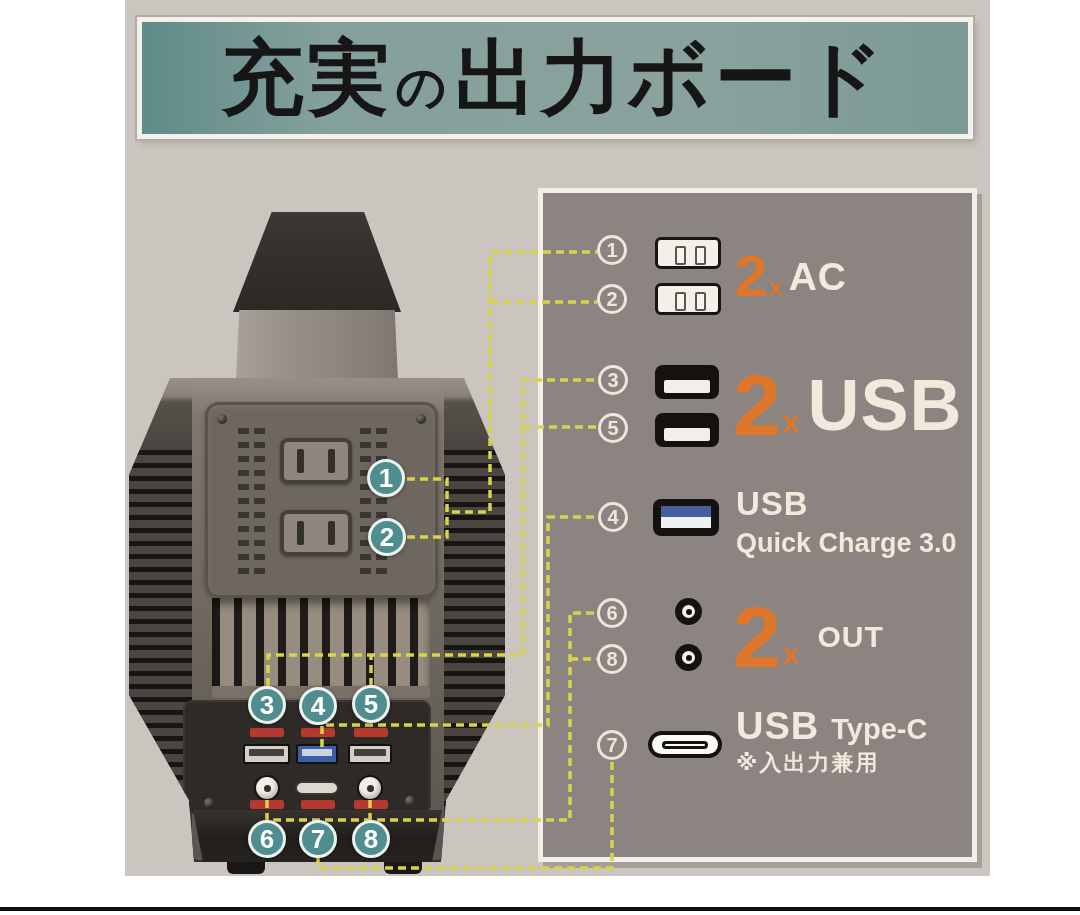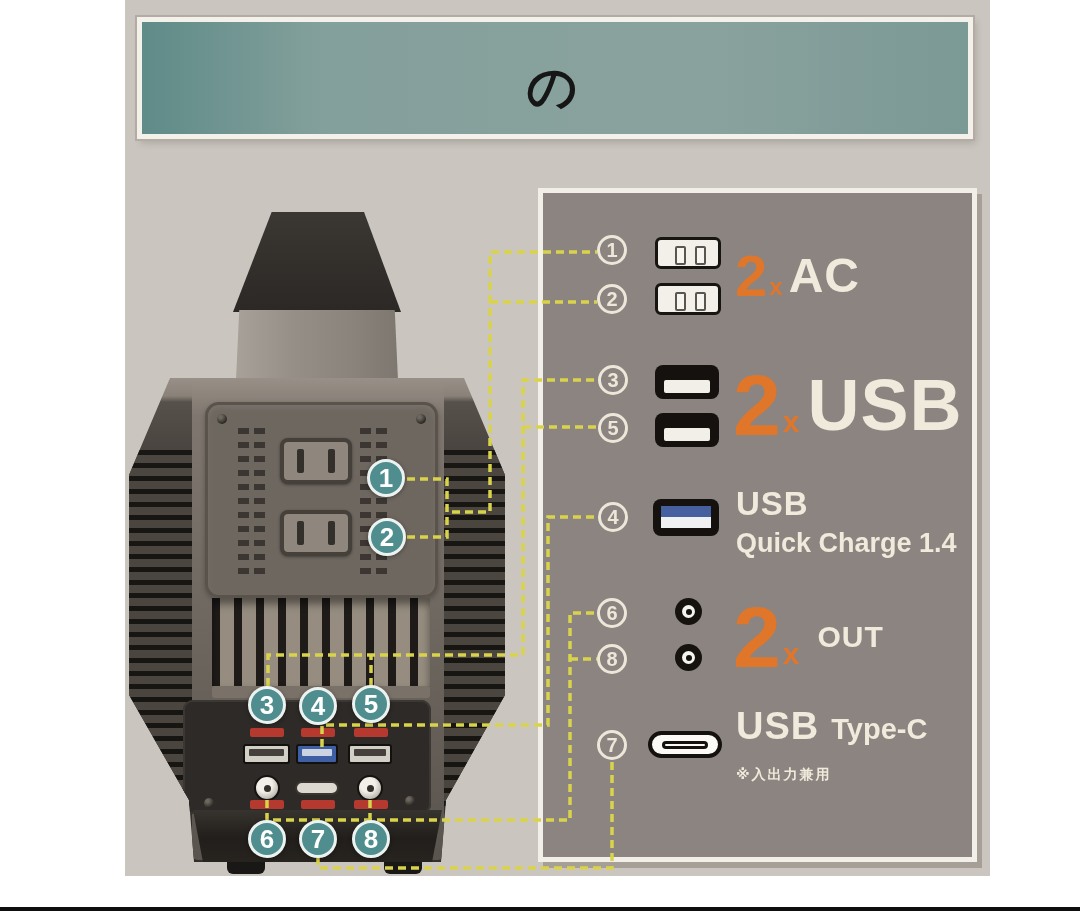--- a/index.html
+++ b/index.html
@@ -111,21 +111,23 @@
   .overlay { position:absolute; left:0; top:0; z-index:40; pointer-events:none; }
 </style>
 </head>
 <body>
 
 <div class="page">
   <div class="content-bg"></div>
 
   <div class="banner">
     <div class="banner-text">
+      <span>充実</span>
       <span class="seg-small">の</span>
+      <span>出力ボード</span>
     </div>
   </div>
 
   <div>
     <div class="dev handle-top" style="position:absolute;"></div>
     <div class="dev handle-base" style="position:absolute;"></div>
 
     <div class="dev body" style="position:absolute;">
       <div class="fins l"></div>
       <div class="fins r"></div>
@@ -189,42 +191,42 @@
         <i class="s1"></i>
         <i class="s2"></i>
       </div>
     <div class="ic-ac abs" style="left:112px; top:90px;">
         <i class="s1"></i>
         <i class="s2"></i>
       </div>
     <div class="biglabel" style="left:192px; top:38px; height:90px; align-items:center;">
       <span class="num2" style="font-size:58px;">2</span>
       <span class="times" style="font-size:24px; margin:22px 6px 0 2px;">x</span>
-      <span class="cream" style="font-size:48px;text-align:right;">AC</span>
+      <span class="cream" style="font-size:39px;text-align:right;">AC</span>
     </div>
 
     <div class="ic-usb abs" style="left:112px; top:172px;">
         <i></i>
       </div>
     <div class="ic-usb abs" style="left:112px; top:220px;">
         <i></i>
       </div>
     <div class="biglabel" style="left:190px; top:162px; height:100px; align-items:center;">
       <span class="num2" style="font-size:86px;">2</span>
       <span class="times" style="font-size:30px; margin:34px 8px 0 2px;">x</span>
       <span class="cream" style="font-size:72px;">USB</span>
     </div>
 
     <div class="ic-usbq abs" style="left:110px; top:306px;">
         <div class="b"></div>
         <div class="w"></div>
       </div>
     <div class="abs" style="left:193px; top:292px;">
       <div class="cream" style="font-size:33px;">USB</div>
-      <div class="cream" style="font-size:27px; margin-top:5px; letter-spacing:0;">Quick Charge 1.4</div>
+      <div class="cream" style="font-size:27px; margin-top:5px; letter-spacing:0;">Quick Charge 3.0</div>
     </div>
 
     <div class="ic-dc abs" style="left:132px; top:405px;">
         <i>
           <b></b>
         </i>
       </div>
     <div class="ic-dc abs" style="left:132px; top:451px;">
         <i>
           <b></b>
@@ -237,21 +239,21 @@
     </div>
 
     <div class="ic-usbc abs" style="left:105px; top:538px;">
         <i></i>
       </div>
     <div class="abs" style="left:193px; top:508px;">
       <div style="display:flex; align-items:baseline; margin-top:4px;">
         <span class="cream" style="font-size:38px;">USB</span>
         <span class="cream" style="font-size:29px; margin-left:12px; letter-spacing:0;">Type-C</span>
       </div>
-      <div class="cream" style="font-size:14px; margin-top:18px; letter-spacing:2px;">※入出力兼用</div>
+      <div class="cream" style="font-size:22px; margin-top:0; letter-spacing:2px;">※入出力兼用</div>
     </div>
   </div>
 
   <svg class="overlay" width="1080" height="915" viewBox="0 0 1080 915">
     <g stroke="#d9d34b" stroke-width="3.5" stroke-dasharray="8 5" fill="none">
       <polyline points="407,479 447,479 447,512 490,512 490,252 597,252"></polyline>
       <polyline points="407,537 447,537 447,512"></polyline>
       <polyline points="490,302 597,302"></polyline>
       <polyline points="268,686 268,655 523,655 523,380 598,380"></polyline>
       <polyline points="371,686 371,655"></polyline>

